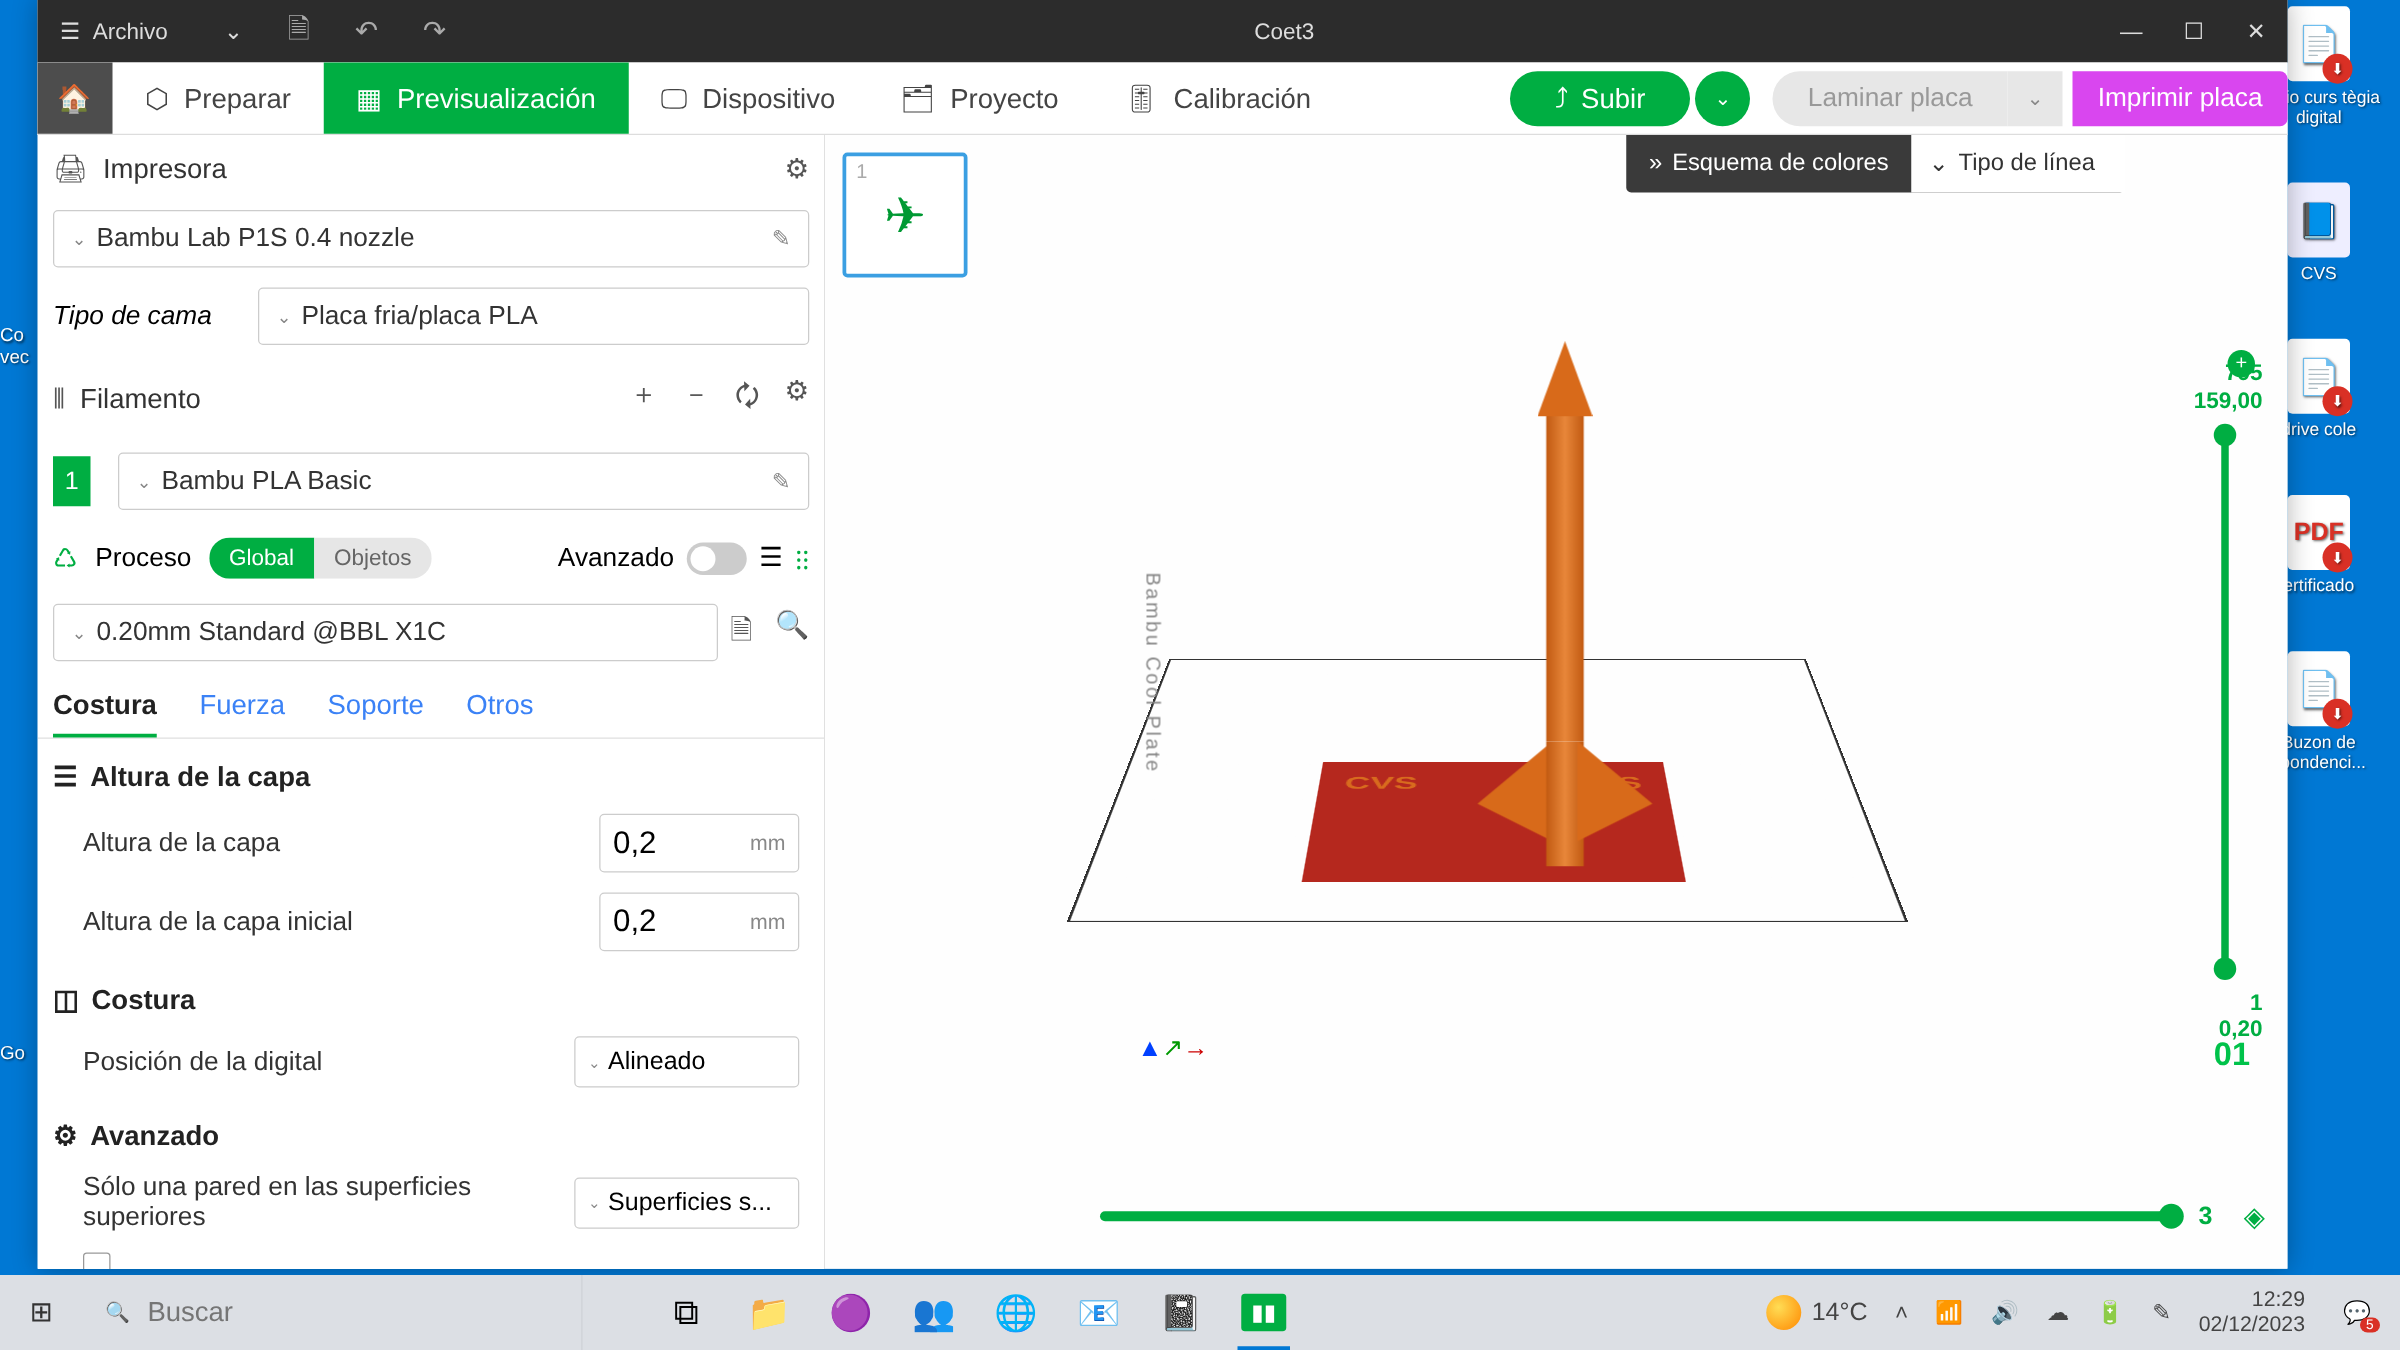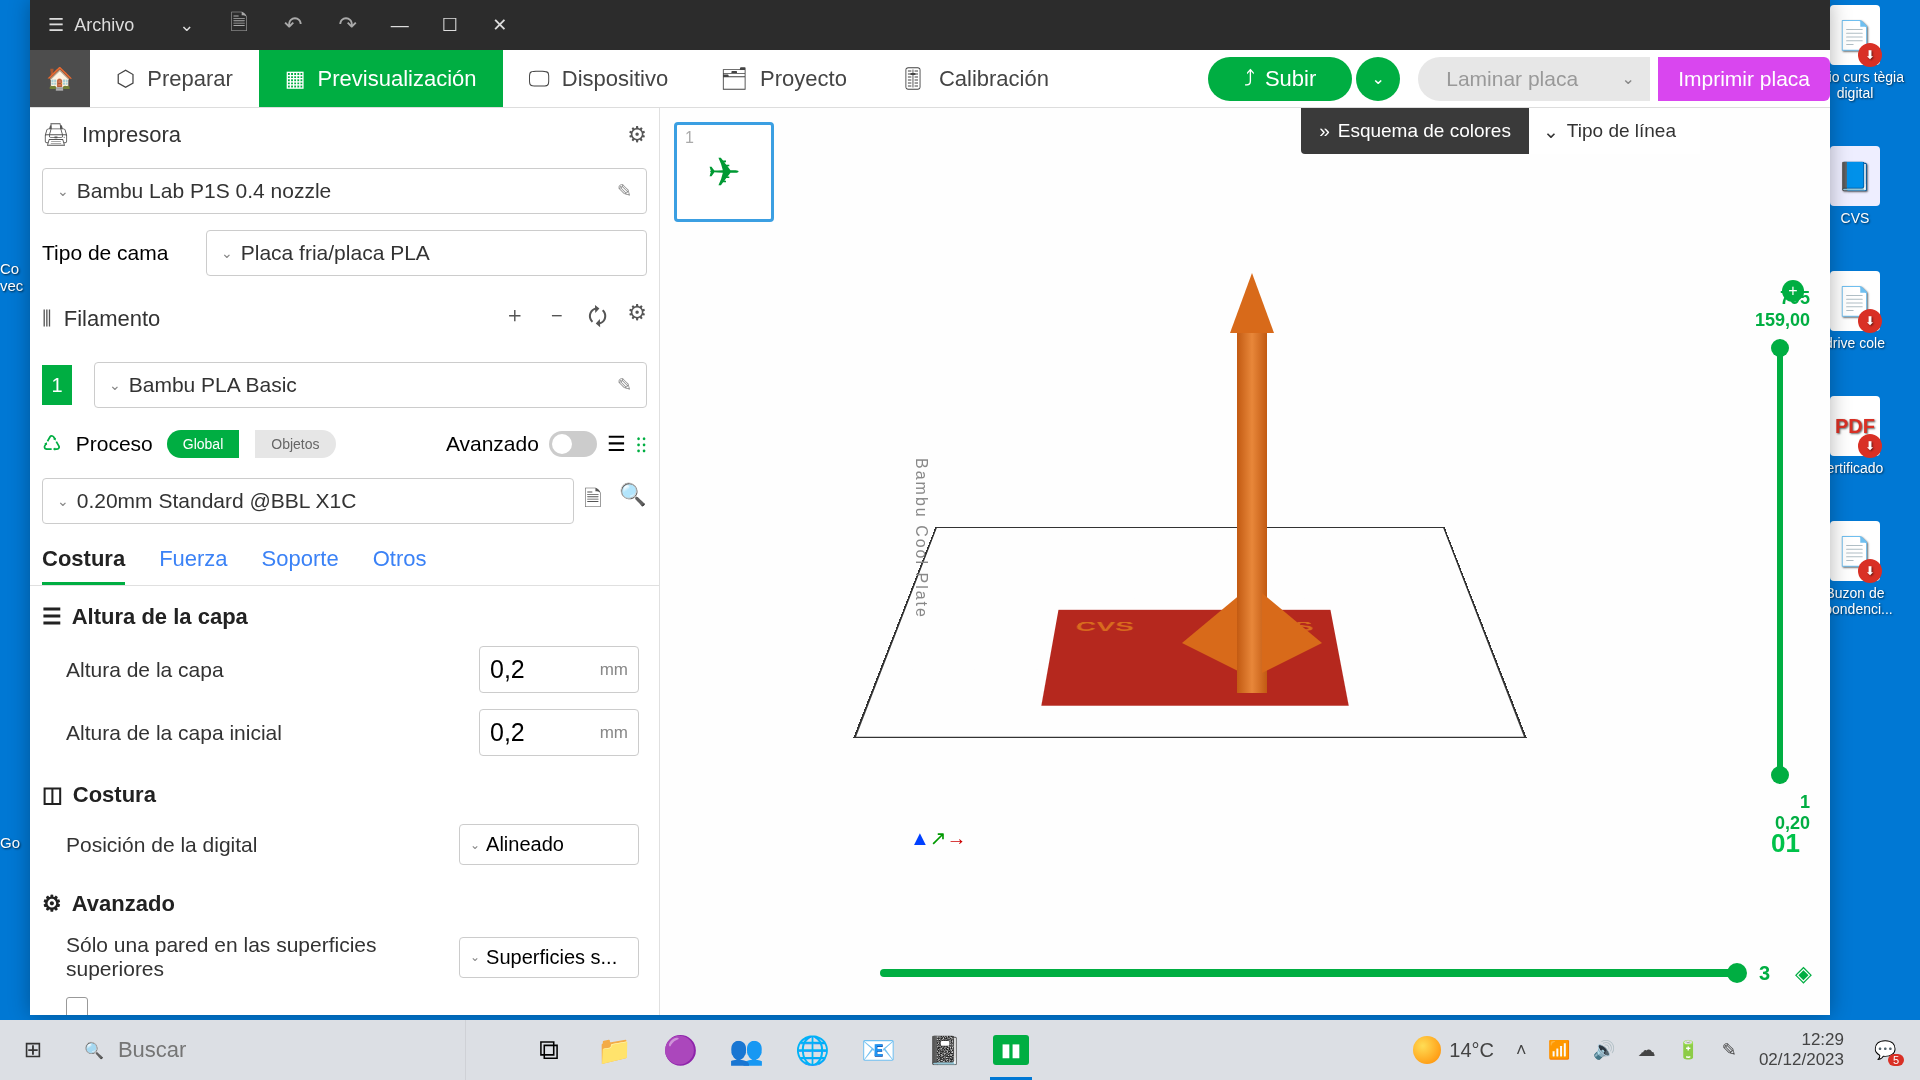--- a/index.html
+++ b/index.html
@@ -42,27 +42,27 @@
 
 .sidebar { width:630px; background:#fff; border-right:1px solid #e0e0e0; overflow-y:auto; padding:0; }
 .section-hdr { display:flex; align-items:center; padding:14px 12px; font-size:22px; color:#333; }
 .section-hdr .sh-icon { margin-right:12px; color:#555; font-size:22px; }
 .sh-actions { margin-left:auto; display:flex; gap:20px; color:#555; font-size:22px; }
 .sh-actions span { cursor:pointer; }
 .dropdown { display:flex; align-items:center; border:1px solid #ccc; border-radius:4px; margin:6px 12px; padding:10px 14px; font-size:21px; color:#333; cursor:pointer; }
 .dropdown .chv { margin-right:8px; color:#888; font-size:14px; }
 .dd-edit { margin-left:auto; color:#888; font-size:18px; cursor:pointer; }
 .row-inline { display:flex; align-items:center; padding:10px 12px; gap:14px; font-size:21px; }
-.row-inline .lbl { min-width:150px; }
+.row-inline .lbl { min-width:150px;font-style:italic; }
 .row-inline .dropdown { flex:1; margin:0; }
 .filament-num { width:30px; height:40px; background:#00ae42; color:#fff; display:flex; align-items:center; justify-content:center; font-size:20px; margin-right:8px; }
 
 .process-row { display:flex; align-items:center; padding:12px 12px; gap:14px; font-size:21px; }
 .process-icon { color:#00ae42; font-size:22px; }
-.pill { display:flex; border-radius:20px; overflow:hidden; font-size:14px;gap:16px; }
+.pill { display:flex; border-radius:20px; overflow:hidden; font-size:18px; }
 .pill span { padding:6px 16px; }
 .pill .p-on { background:#00ae42; color:#fff; }
 .pill .p-off { background:#e6e6e6; color:#666; }
 .adv-lbl { margin-left:auto; display:flex; align-items:center; gap:10px; font-size:21px; }
 .toggle { width:48px; height:26px; background:#ccc; border-radius:13px; position:relative; cursor:pointer; }
 .toggle::after { content:''; position:absolute; width:20px; height:20px; background:#fff; border-radius:50%; top:3px; left:3px; }
 
 .preset-row { display:flex; align-items:center; padding:8px 12px; gap:10px; }
 .preset-row .dropdown { flex:1; margin:0; }
 .preset-actions { display:flex; gap:18px; color:#555; font-size:22px; }
@@ -180,20 +180,21 @@
 
   <div class="titlebar">
     <div class="menu-btn">
       <span>☰</span>
       <span>Archivo</span>
       <span class="menu-chev">⌄</span>
     </div>
     <span class="tb-icon">🗎</span>
     <span class="tb-icon">↶</span>
     <span class="tb-icon">↷</span>
+    <div class="tb-title">Coet3</div>
     <div class="win-controls">
       <div class="win-btn">—</div>
       <div class="win-btn">☐</div>
       <div class="win-btn win-close">✕</div>
     </div>
   </div>
 
   <div class="toolbar">
     <div class="tb-home">🏠</div>
     <div class="tb-tab">

